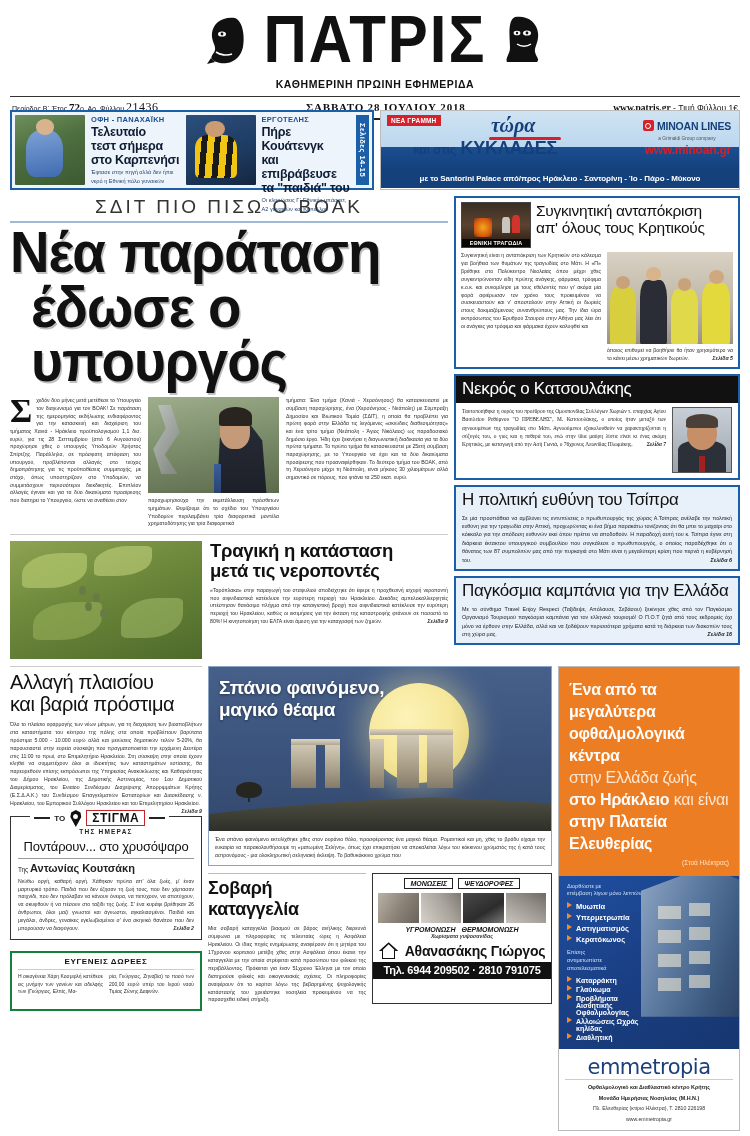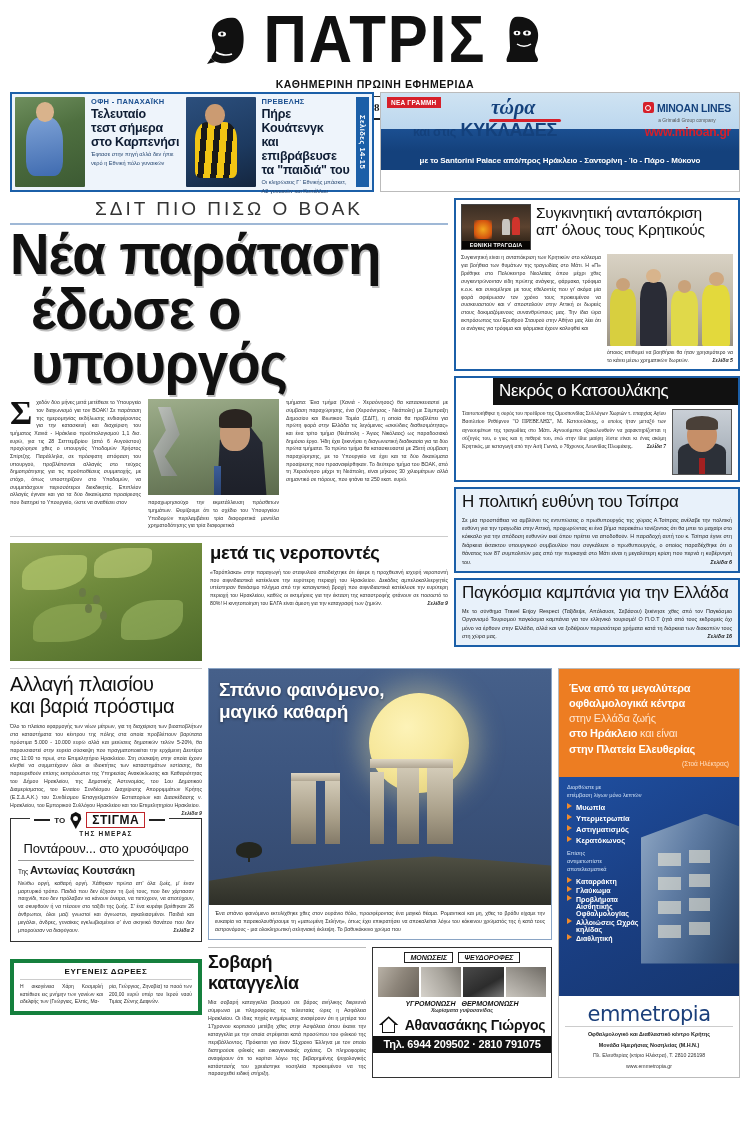--- a/index.html
+++ b/index.html
@@ -32,21 +32,21 @@
   }
   .mast-meta .left { font-size: 7px; }
   .mast-meta .left b { font-size: 11px; font-family: "Liberation Serif", serif; }
   .mast-meta .left .num { font-size: 12px; font-family: "Liberation Serif", serif; letter-spacing: 0.5px; }
   .mast-meta .center { font-size: 11px; font-weight: 700; font-family: "Liberation Serif", serif; letter-spacing: 0.8px; }
   .mast-meta .right { font-size: 8.5px; }
   .mast-meta .right .site { font-family: "Liberation Serif", serif; font-weight: 700; font-size: 9.5px; }
   .mast-rule2 { border-top: 2px solid #222; }
 
   
-  .top-strip { display: flex; gap: 6px; margin-top: 0; height: 100px; }
+  .top-strip { display: flex; gap: 6px; margin-top: 18px; height: 80px; }
   .sports-box {
     flex: 0 0 364px; border: 2px solid #1b5fa8; background: #eef4fb;
     display: flex; position: relative; padding: 3px;
   }
   .sport-item { display: flex; gap: 4px; flex: 1 1 0; min-width: 0; }
   .sport-photo { width: 70px; flex: 0 0 70px; border-radius: 1px; overflow: hidden; position: relative; }
   .sp1 { background: linear-gradient(160deg,#6f8f5e 0%,#4f7040 40%,#3c5a33 100%); }
   .sp1::after { content:""; position:absolute; left:16%; top:22%; width:52%; height:66%;
     background: linear-gradient(170deg,#7ea2d6,#3f6bb0); border-radius: 40% 40% 25% 25%; }
   .sp1::before { content:""; position:absolute; left:30%; top:6%; width:26%; height:22%;
@@ -152,21 +152,21 @@
     color: #fff; font-size: 5.4px; font-weight: 700; text-align: center; letter-spacing: 0.2px; padding: 1px 0; }
   .rhead-title { flex: 1 1 auto; font-size: 15.5px; color: #111; line-height: 1.1; letter-spacing: -0.3px; }
   .rbox-body { display: flex; gap: 6px; padding: 2px 5px 4px 5px; }
   .rbox-text { flex: 1 1 0; font-size: 5.2px; line-height: 1.52; color: #2b2b2b; text-align: justify; }
   .volunteers-photo { flex: 0 0 126px; height: 92px; position: relative; overflow: hidden;
     background: linear-gradient(180deg,#d9d2c4 0%,#bdb5a4 60%,#9a9283 100%); }
   .vp-person { position: absolute; bottom: 0; border-radius: 26% 26% 4% 4%; }
   .vp-head { position: absolute; border-radius: 50%; }
 
   .rbox-dark { border: 2px solid #1b5fa8; margin-bottom: 5px; }
-  .rbox-dark .title-bar { background: #111; color: #fff; font-size: 17px; padding: 3px 6px 4px 6px; letter-spacing: -0.3px; margin-left: 37px; }
+  .rbox-dark .title-bar { background: #111; color: #fff; font-size: 17px; padding: 3px 6px 4px 6px; letter-spacing: -0.3px; }
   .dark-body { display: flex; gap: 6px; padding: 4px 6px 5px 6px; }
   .dark-text { flex: 1 1 auto; font-size: 5.4px; line-height: 1.55; color: #1b1b1b; text-align: justify;
     font-family: "Liberation Serif", serif; }
   .kats-photo { flex: 0 0 60px; height: 66px; border: 1px solid #555; position: relative; overflow: hidden;
     background: linear-gradient(180deg,#c9cfd6 0%,#9aa4ae 100%); }
   .kats-photo .body { position: absolute; bottom: 0; left: 8%; width: 84%; height: 48%; background: #2c3038; border-radius: 30% 30% 0 0; }
   .kats-photo .face { position: absolute; left: 24%; top: 14%; width: 52%; height: 52%; background: #c68f68; border-radius: 48%; }
   .kats-photo .hair { position: absolute; left: 22%; top: 9%; width: 56%; height: 22%; background: #4a4038; border-radius: 50% 50% 12% 12%; }
   .kats-photo .tie { position: absolute; left: 45%; bottom: 0; width: 10%; height: 24%; background: #a32020; }
 
@@ -191,27 +191,27 @@
   .pin-icon .p { position: absolute; inset: 0; background: #111; clip-path: polygon(50% 100%, 8% 42%, 14% 16%, 50% 0%, 86% 16%, 92% 42%); }
   .pin-icon .h { position: absolute; left: 31%; top: 22%; width: 38%; height: 30%; background: #fff; border-radius: 50%; }
   .stigma-word { border: 1.6px solid #c0252a; color: #111; font-size: 12px; font-weight: 700; padding: 0 5px; letter-spacing: 0.5px; }
   .stigma-day { text-align: center; font-size: 6.5px; font-weight: 700; letter-spacing: 1.2px; color: #222; margin-top: 1px; }
   .stigma-head { text-align: center; font-size: 13px; color: #111; margin-top: 4px; letter-spacing: -0.2px; }
   .stigma-rule { border-top: 1px solid #999; margin: 4px 0 3px 0; }
   .stigma-by { font-size: 6.5px; color: #222; }
   .stigma-by b { font-size: 11px; }
   .stigma-body { font-size: 5.2px; line-height: 1.5; color: #2b2b2b; text-align: justify; margin-top: 4px; }
 
-  .dorees-box { border: 4px solid #15803d; margin-top: 17px; padding: 4px 6px 5px 6px; }
+  .dorees-box { border: 2px solid #15803d; margin-top: 11px; padding: 4px 6px 13px 6px; }
   .dorees-title { text-align: center; font-size: 8px; font-weight: 700; letter-spacing: 0.6px; color: #111; padding-bottom: 3px; }
   .dorees-cols { display: flex; gap: 6px; font-size: 5px; line-height: 1.5; color: #2b2b2b; text-align: justify; }
 
   
   .moon-box { border: 1px solid #8aa4c4; }
-  .moon-photo { height: 236px; position: relative; overflow: hidden;
+  .moon-photo { height: 164px; position: relative; overflow: hidden;
     background: linear-gradient(180deg,#46608a 0%,#3d5680 42%,#33486d 100%); }
   .moon-disc { position: absolute; right: 24%; top: 10%; width: 100px; height: 100px; border-radius: 50%;
     background: radial-gradient(circle at 38% 34%, #fdf3b8 0%, #f6e79a 48%, #e7d582 78%, #d9c46d 100%);
     box-shadow: 0 0 26px 10px rgba(247,232,160,0.35); }
   .moon-temple { position: absolute; left: 23%; bottom: 26%; width: 55%; height: 46%; }
   .col-pillar { position: absolute; bottom: 0; background: linear-gradient(180deg,#d3cbb8 0%,#a89e88 60%,#837a68 100%); }
   .temple-lintel { position: absolute; background: linear-gradient(180deg,#ded6c4,#b0a693); }
   .moon-ground { position: absolute; left: 0; bottom: 0; width: 100%; height: 27%;
     background: linear-gradient(180deg,#5a5a4c 0%,#3f4036 60%,#2e2f28 100%);
     clip-path: polygon(0% 62%, 14% 50%, 30% 40%, 48% 30%, 66% 24%, 82% 30%, 100% 38%, 100% 100%, 0% 100%); }
@@ -244,21 +244,21 @@
   .house-icon .roof { position: absolute; left: 0; top: 0; width: 100%; height: 52%;
     background: #111; clip-path: polygon(50% 0%, 100% 100%, 86% 100%, 50% 22%, 14% 100%, 0% 100%); }
   .house-icon .wall { position: absolute; left: 18%; bottom: 0; width: 64%; height: 56%; border: 1.6px solid #111; border-top: none; }
   .roof-name { font-size: 14px; font-weight: 700; color: #111; letter-spacing: -0.2px; }
   .roof-phone { background: #111; color: #fff; text-align: center; font-size: 11px; font-weight: 700;
     padding: 2px 0 3px 0; letter-spacing: -0.2px; }
 
   
   .eye-ad { border: 1px solid #bbb; height: 100%; display: flex; flex-direction: column; }
   .eye-orange { background: #ed7d22; color: #fff; padding: 12px 10px 10px 10px; }
-  .eye-orange .l { font-size: 11px; line-height: 1.38; letter-spacing: -0.2px; }
+  .eye-orange .l { font-size: 16px; line-height: 1.38; letter-spacing: -0.2px; }
   .eye-orange .l b { font-weight: 700; }
   .eye-orange .l .thin { color: #ffe6d0; font-weight: 400; }
   .eye-note { text-align: right; font-size: 6.5px; color: #ffe0c4; margin-top: 3px; }
   .eye-blue { flex: 1 1 auto; background: linear-gradient(150deg,#1f4fa0 0%,#1a3f84 50%,#16366f 100%);
     color: #fff; padding: 7px 8px 6px 8px; position: relative; overflow: hidden; }
   .eye-lead { font-size: 5.6px; color: #cfe0f5; line-height: 1.4; }
   .eye-list { margin-top: 4px; position: relative; z-index: 2; width: 84px; }
   .eye-li { display: flex; gap: 4px; align-items: baseline; font-size: 7.5px; font-weight: 700; margin-bottom: 2px; }
   .eye-tri { width: 0; height: 0; border-left: 5px solid #f08a2c; border-top: 3.2px solid transparent; border-bottom: 3.2px solid transparent; flex: 0 0 auto; position: relative; top: -1px; }
   .eye-sep { font-size: 5.6px; color: #cfe0f5; line-height: 1.4; margin: 5px 0 3px 0; }
@@ -325,21 +325,21 @@
           <div class="sport-head">Τελευταίο</div>
           <div class="sport-head">τεστ σήμερα</div>
           <div class="sport-head">στο Καρπενήσι</div>
           <div class="sport-sub">Έφτασε στην πηγή αλλά δεν ήπιε</div>
           <div class="sport-sub">νερό η Εθνική πόλο γυναικών</div>
         </div>
       </div>
       <div class="sport-item">
         <div class="sport-photo sp2"></div>
         <div class="sport-text">
-          <div class="sport-kicker">ΠΡΕΒΕΛΗΣ</div>
+          <div class="sport-kicker">ΕΡΓΟΤΕΛΗΣ</div>
           <div class="sport-head">Πήρε Κουάτενγκ</div>
           <div class="sport-head">και επιβράβευσε</div>
           <div class="sport-head">τα "παιδιά" του</div>
           <div class="sport-sub">Οι κληρώσεις Γ΄ Εθνικής μπάσκετ,</div>
           <div class="sport-sub">Α2 γυναικών και Κυπέλλου</div>
         </div>
       </div>
       <div class="pages-tab">Σελίδες 14-15</div>
     </div>
 
@@ -393,20 +393,21 @@
           <div class="leaf" style="left:6%;top:10%;width:34%;height:30%;"></div>
           <div class="leaf" style="left:44%;top:4%;width:30%;height:26%;background:rgba(200,215,130,0.55);"></div>
           <div class="leaf" style="left:12%;top:52%;width:36%;height:32%;background:rgba(150,175,90,0.6);"></div>
           <div class="leaf" style="left:58%;top:48%;width:32%;height:34%;background:rgba(170,195,110,0.5);"></div>
           <div class="grape" style="left:36%;top:38%;"></div>
           <div class="grape" style="left:43%;top:44%;"></div>
           <div class="grape" style="left:39%;top:52%;"></div>
           <div class="grape" style="left:47%;top:58%;"></div>
         </div>
         <div class="tragiki-txt">
+          <div class="tragiki-head">Τραγική η κατάσταση</div>
           <div class="tragiki-head">μετά τις νεροποντές</div>
           <div class="tragiki-body">
             <span>«Ταρόπλακα» στην παραγωγή του σταφυλιού αποδείχτηκε ότι έφερε η προχθεσινή ισχυρή νεροποντή που αιφνιδιαστικά κατέκλυσε την ευρύτερη περιοχή του Ηρακλείου. Δεκάδες αμπελοκαλλιεργητές υπέστησαν θανάσιμο πλήγμα από την καταιγιστική βροχή που αιφνιδιαστικά κατέκλυσε την ευρύτερη περιοχή του Ηρακλείου, καθώς οι εκτιμήσεις για την έκταση της καταστροφής φτάνουν σε ποσοστό το 80%! Η κινητοποίηση του ΕΛΓΑ είναι άμεση για την καταγραφή των ζημιών.</span>
             <span class="sel">Σελίδα 9</span>
           </div>
         </div>
       </div>
     </div>
 
     <div class="col-right">
@@ -535,21 +536,21 @@
             <div class="temple-lintel" style="left:2%;bottom:58%;width:26%;height:7%;"></div>
             <div class="col-pillar" style="left:44%;width:7%;height:66%;"></div>
             <div class="col-pillar" style="left:58%;width:12%;height:72%;"></div>
             <div class="col-pillar" style="left:74%;width:14%;height:70%;"></div>
             <div class="temple-lintel" style="left:44%;bottom:70%;width:44%;height:8%;"></div>
           </div>
           <div class="moon-ground"></div>
           <div class="moon-tree"></div>
           <div class="moon-title">
             <div>Σπάνιο φαινόμενο,</div>
-            <div>μαγικό καθαρή</div>
+            <div>μαγικό θέαμα</div>
           </div>
         </div>
         <div class="moon-caption">Ένα σπάνιο φαινόμενο εκτυλίχθηκε χθες στον ουράνιο θόλο, προσφέροντας ένα μαγικό θέαμα. Ρομαντικοί και μη, χθες το βράδυ είχαμε την ευκαιρία να παρακολουθήσουμε τη «ματωμένη Σελήνη», όπως έχει επικρατήσει να αποκαλείται λόγω του κόκκινου χρώματός της ή κατά τους αστρονόμους - μια ολοκληρωτική σεληνιακή έκλειψη. Το βαθυκόκκινο χρώμα που</div>
       </div>
 
       <div class="mid-lower">
         <div class="sovari">
           <h3>Σοβαρή καταγγελία</h3>
           <p>Μία σοβαρή καταγγελία βιασμού σε βάρος ανήλικης διερευνά σύμφωνα με πληροφορίες τις τελευταίες ώρες η Ασφάλεια Ηρακλείου. Οι ίδιες πηγές ενημέρωσης αναφέρουν ότι η μητέρα του 17χρονου κοριτσιού μετέβη χθες στην Ασφάλεια όπου έκανε την καταγγελία με την οποία στρέφεται κατά προσώπου του φιλικού της περιβάλλοντος. Πρόκειται για έναν 51χρονο Έλληνα με τον οποίο διατηρούσε φιλικές και οικογενειακές σχέσεις. Οι πληροφορίες αναφέρουν ότι το κορίτσι λόγω της βεβαρημένης ψυχολογικής κατάστασής του χρειάστηκε νοσηλεία προκειμένου να της παρασχεθεί ειδική στήριξη.</p>
         </div>

